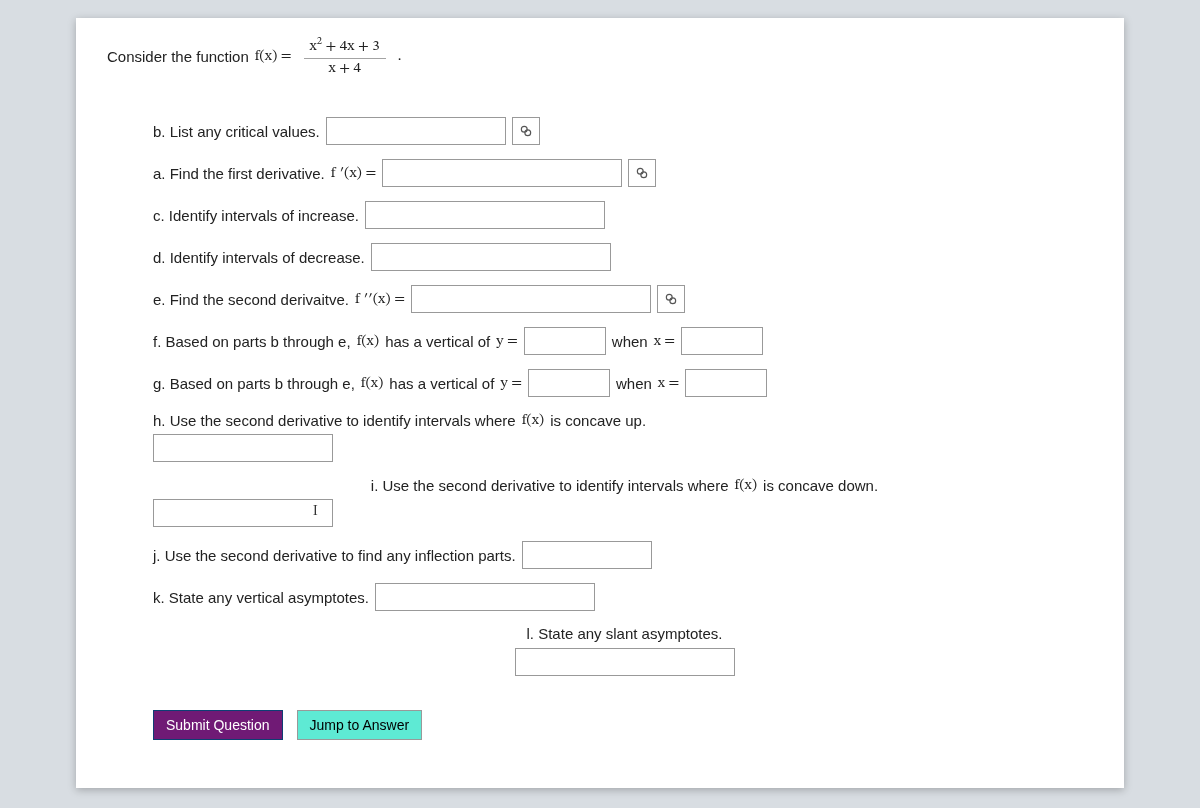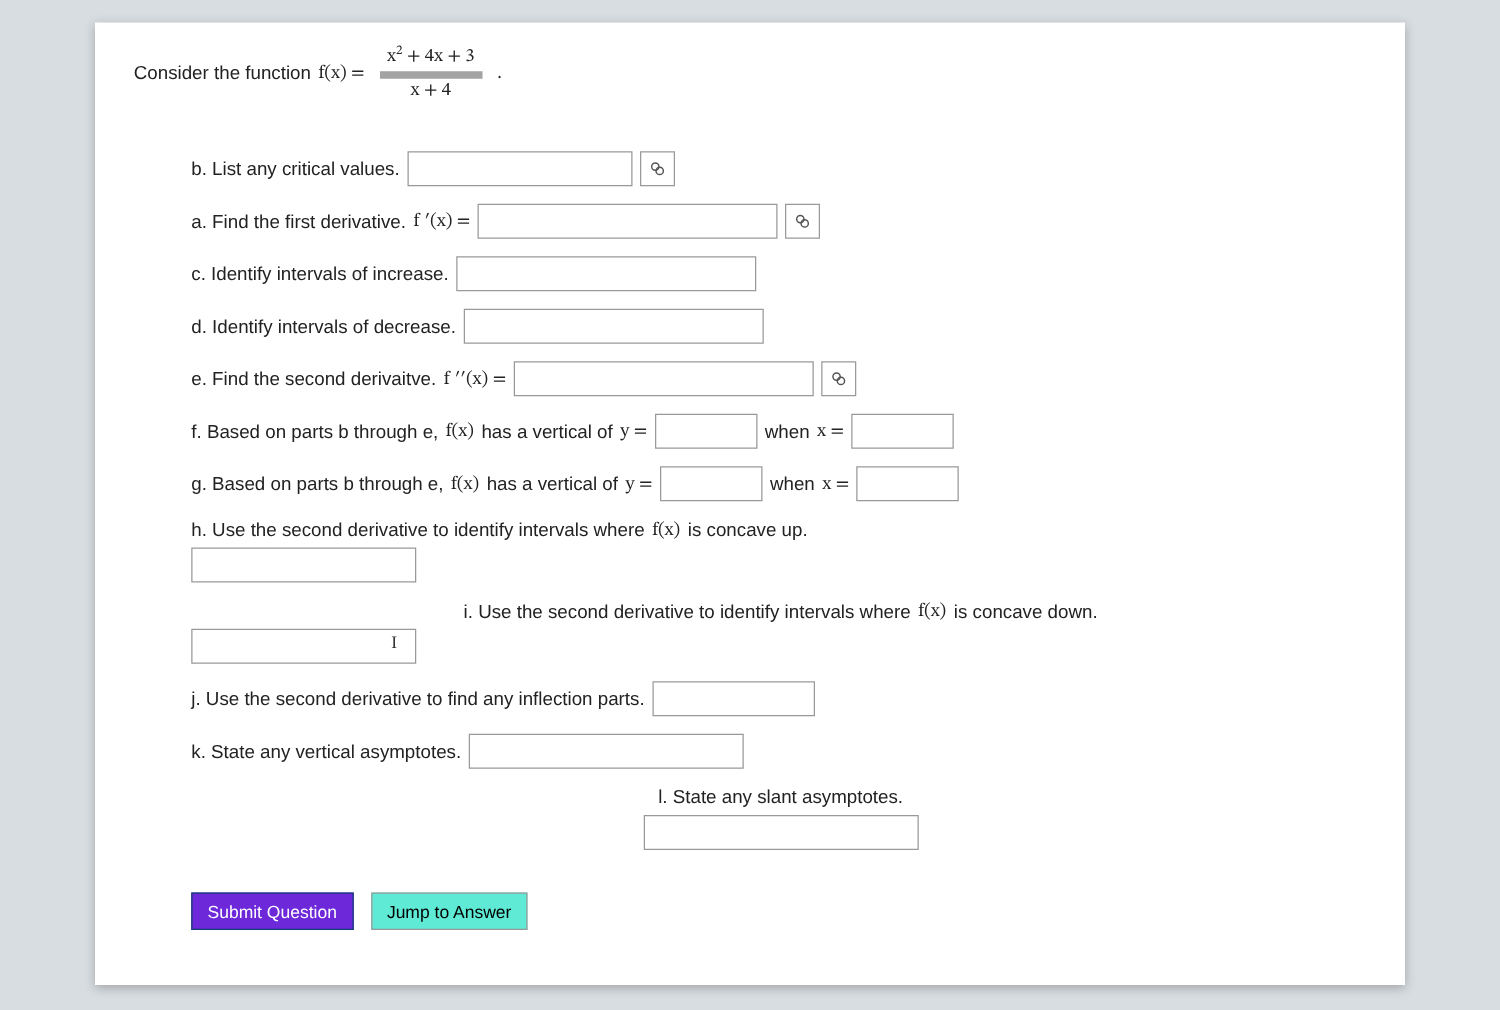--- a/index.html
+++ b/index.html
@@ -34,21 +34,21 @@
   .math {
     font-family: "Cambria Math", "STIX Two Math", "Times New Roman", serif;
   }
   .frac {
     display: inline-block;
     text-align: center;
     vertical-align: middle;
     line-height: 1.1;
     margin: 0 6px;
   }
-  .frac .num { display:block; padding: 0 6px 2px 6px; border-bottom: 6px solid #a3a3a3; }
+  .frac .num { display:block; padding: 0 6px 2px 6px; border-bottom: 1px solid #a3a3a3; }
   .frac .den { display:block; padding: 2px 6px 0 6px; }
   .sup { font-size: 0.7em; vertical-align: super; }
   .parts {
     padding-left: 46px;
   }
   .row {
     display: flex;
     align-items: center;
     gap: 6px;
     margin-bottom: 14px;
@@ -72,21 +72,21 @@
     border: 1px solid #999;
     background: #fff;
     display: inline-flex;
     align-items: center;
     justify-content: center;
     cursor: pointer;
     font-size: 13px;
     color: #555;
   }
   .submit {
-    background: #6d28d9;
+    background: #701a75;
     color: #fff;
     border: 1px solid #0e3e73;
     padding: 6px 12px;
     font-size: 14px;
     cursor: pointer;
     margin-right: 8px;
   }
   .jump {
     background: #5eead4;
     border: 1px solid #999;

